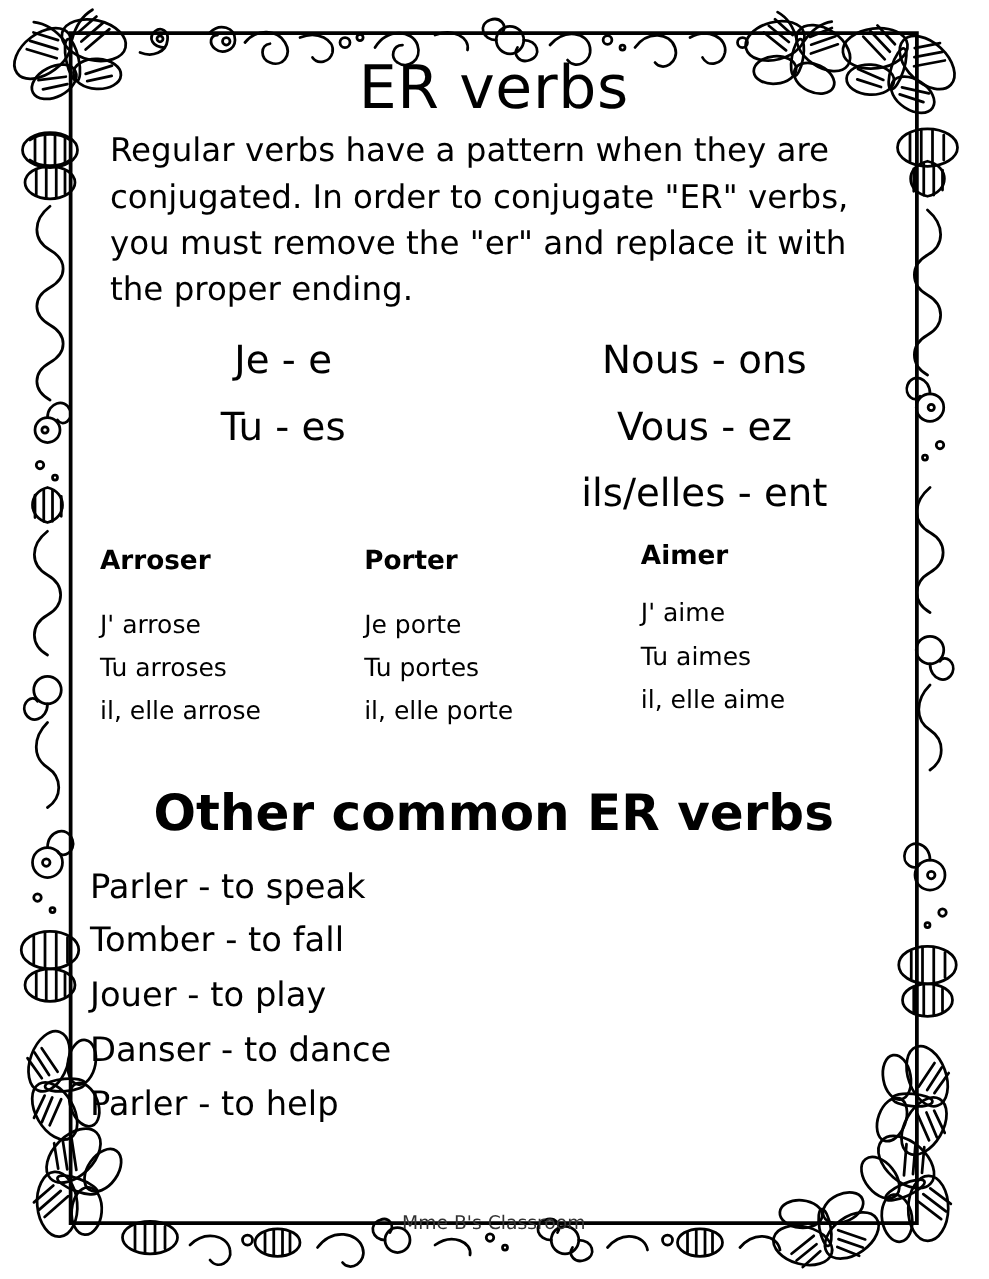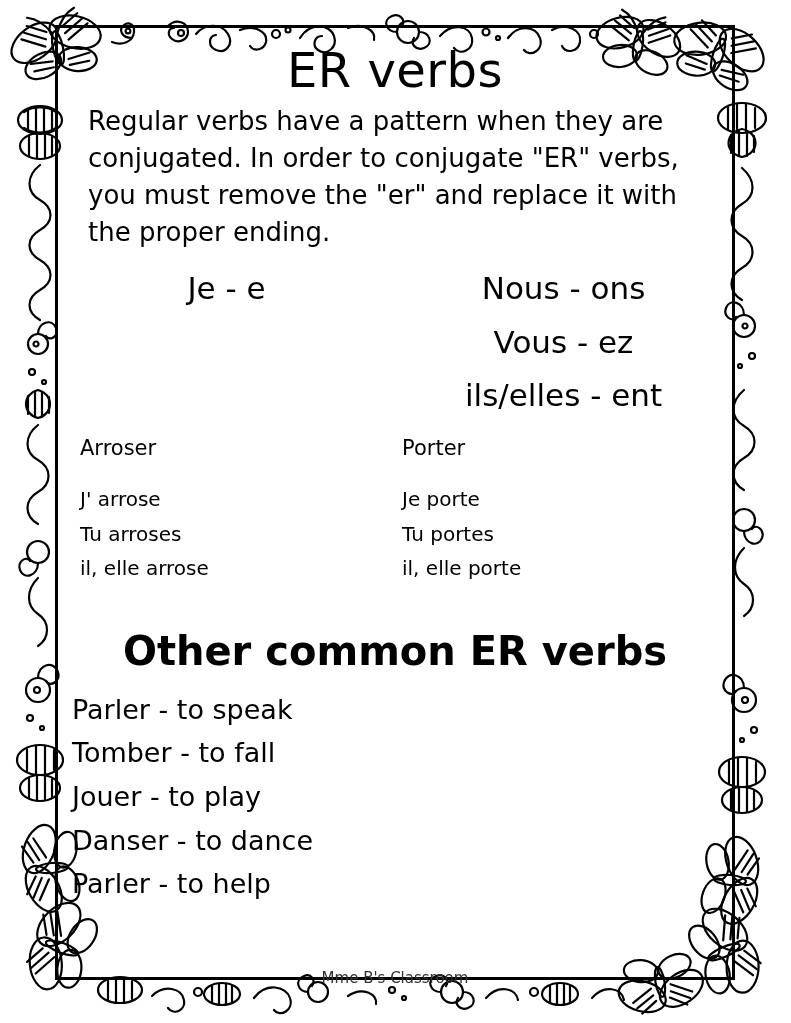--- a/index.html
+++ b/index.html
@@ -80,21 +80,21 @@
     flex: 1;
   }
   .verb-col:nth-child(1) { padding-left: 4px; }
   .verb-col:nth-child(2) { padding-left: 10px; }
   .verb-col:nth-child(3) { padding-left: 20px; }
   .verb-col:nth-child(3) .verb-head { margin-top: -4px; }
   .verb-col:nth-child(3) .verb-forms { margin-top: 17px; }
 
   .verb-head {
     font-size: 21px;
-    font-weight: 400;
+    font-weight: 700;
     margin-bottom: 0;
   }
   .verb-forms {
     margin-top: 22px;
     font-size: 20px;
     line-height: 1.72;
   }
 
   .section-title {
     text-align: center;
@@ -352,20 +352,21 @@
 
 <div class="page">
 
   <h1 class="title">ER verbs</h1>
 
   <p class="intro">Regular verbs have a pattern when they are conjugated. In order to conjugate "ER" verbs, you must remove the "er" and replace it with the proper ending.</p>
 
   <div class="endings">
     <div class="endings-col left">
       <div>Je - e</div>
+      <div>Tu - es</div>
     </div>
     <div class="endings-col right">
       <div>Nous - ons</div>
       <div>Vous - ez</div>
       <div>ils/elles - ent</div>
     </div>
   </div>
 
   <div class="verbs">
     <div class="verb-col">
@@ -377,20 +378,28 @@
       </div>
     </div>
     <div class="verb-col">
       <div class="verb-head">Porter</div>
       <div class="verb-forms">
         <div>Je porte</div>
         <div>Tu portes</div>
         <div>il, elle porte</div>
       </div>
     </div>
+    <div class="verb-col">
+      <div class="verb-head">Aimer</div>
+      <div class="verb-forms">
+        <div>J' aime</div>
+        <div>Tu aimes</div>
+        <div>il, elle aime</div>
+      </div>
+    </div>
   </div>
 
   <h2 class="section-title">Other common ER verbs</h2>
 
   <div class="other-list">
     <div>Parler - to speak</div>
     <div>Tomber - to fall</div>
     <div>Jouer - to play</div>
     <div>Danser - to dance</div>
     <div>Parler - to help</div>

